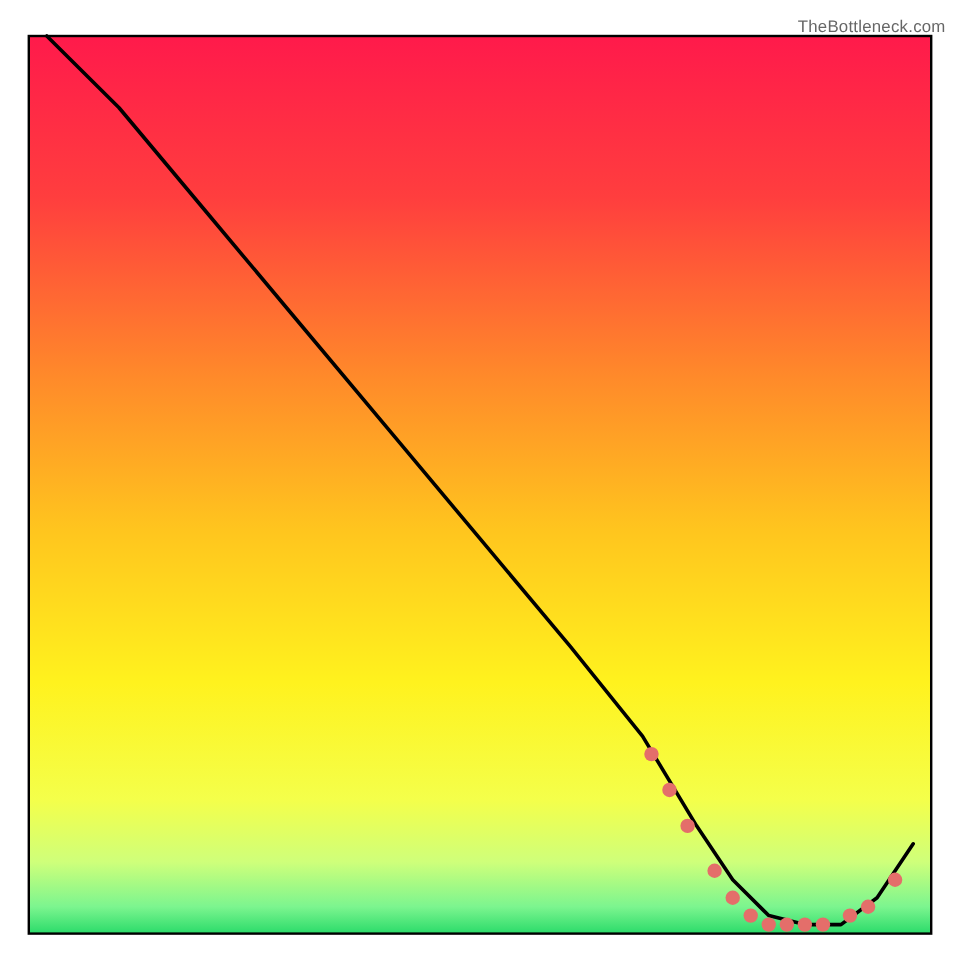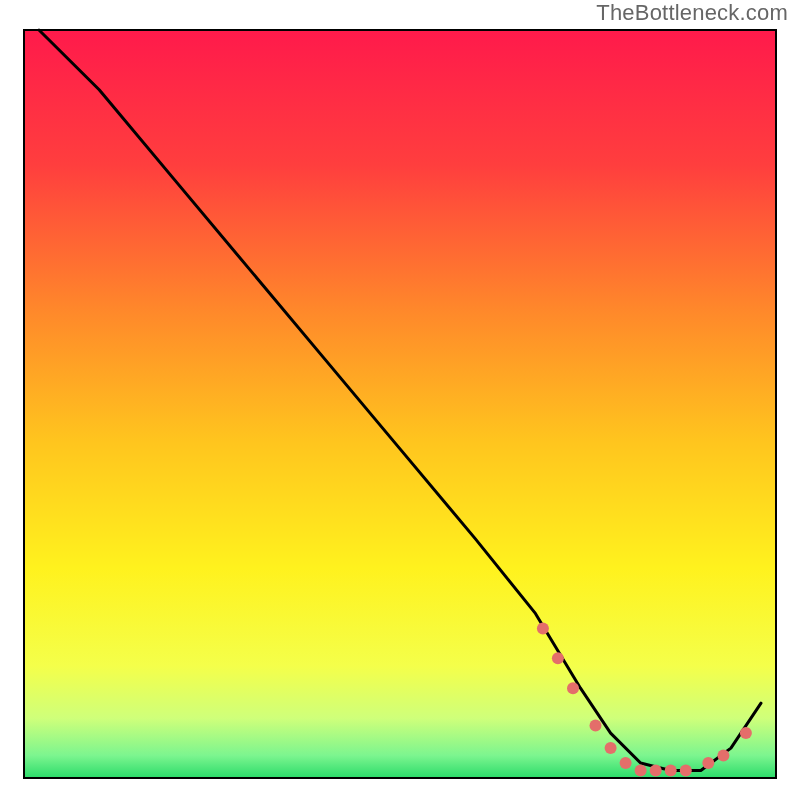--- a/index.html
+++ b/index.html
@@ -11,24 +11,24 @@
     background: #fff;
     font-family: Arial, Helvetica, sans-serif;
   }
   .chart-wrap {
     position: relative;
     width: 800px;
     height: 800px;
   }
   .watermark {
     position: absolute;
-    top: 0;
+    top: 14px;
     right: 12px;
     color: #666;
-    font-size: 22px;
+    font-size: 14px;
     font-weight: 400;
     letter-spacing: 0.2px;
   }
   svg {
     display: block;
   }
 </style>
 </head>
 <body>
 

